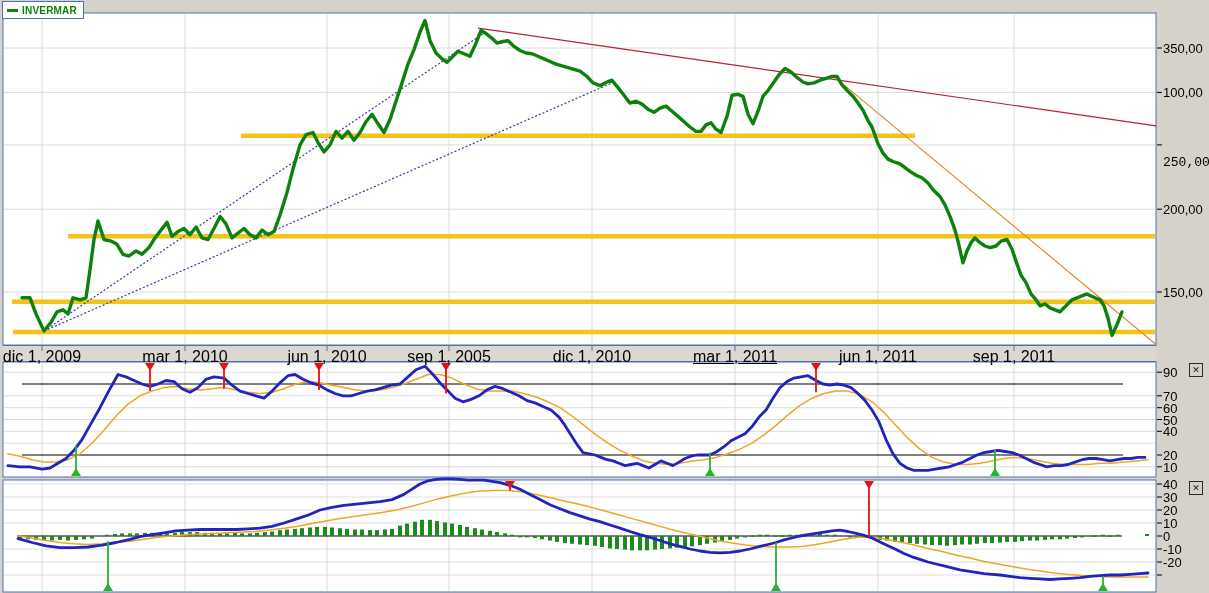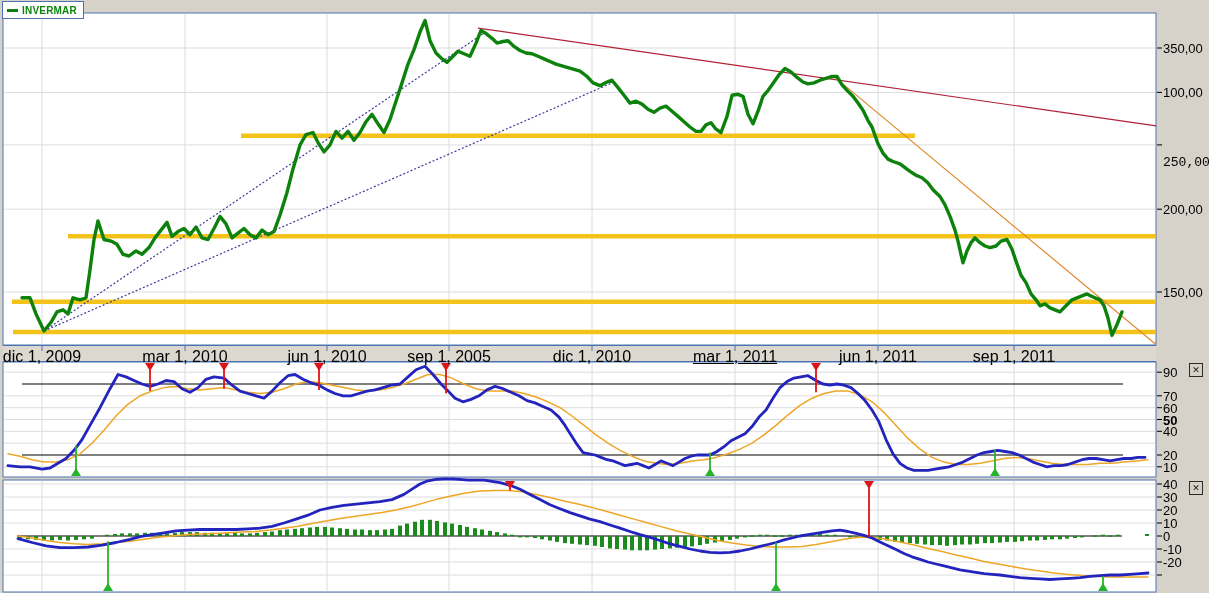--- a/index.html
+++ b/index.html
@@ -316,21 +316,21 @@
   </div>
   <div id="labels-layer">
       <div class="ytick" style="top: 48px;">350,00</div>
       <div class="ytick" style="top: 92px;">100,00</div>
       <div class="ytick" style="top: 162px; font-family: Liberation Mono, monospace;">250,00</div>
       <div class="ytick" style="top: 209px;">200,00</div>
       <div class="ytick" style="top: 292px;">150,00</div>
       <div class="ytick" style="top: 372px;">90</div>
       <div class="ytick" style="top: 396px;">70</div>
       <div class="ytick" style="top: 408px;">60</div>
-      <div class="ytick" style="top: 420px; font-weight: bold;">50</div>
+      <div class="ytick" style="top: 420px;">50</div>
       <div class="ytick" style="top: 431px;">40</div>
       <div class="ytick" style="top: 455px;">20</div>
       <div class="ytick" style="top: 467px;">10</div>
       <div class="ytick" style="top: 484px;">40</div>
       <div class="ytick" style="top: 497px;">30</div>
       <div class="ytick" style="top: 510px;">20</div>
       <div class="ytick" style="top: 523px;">10</div>
       <div class="ytick" style="top: 536px;">0</div>
       <div class="ytick" style="top: 549px;">-10</div>
       <div class="ytick" style="top: 562px;">-20</div>

